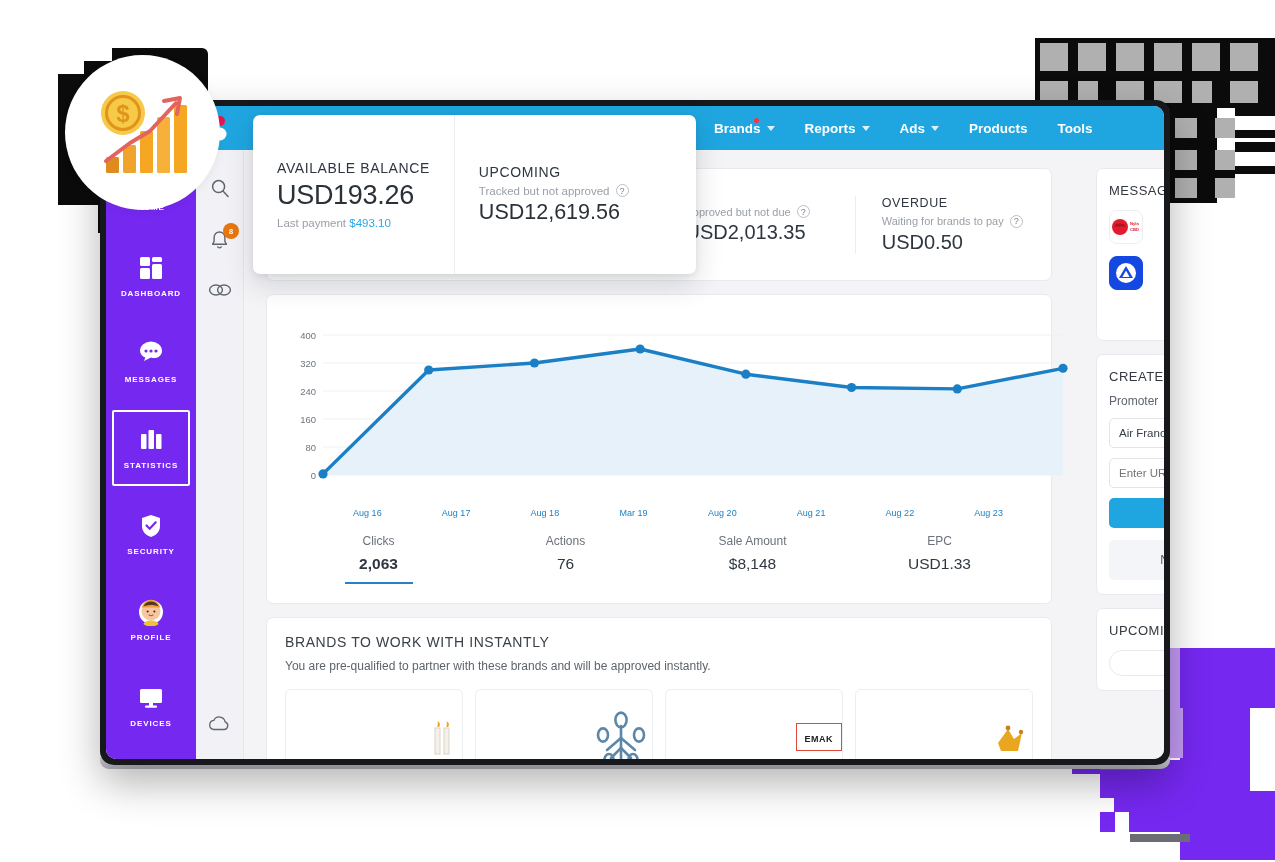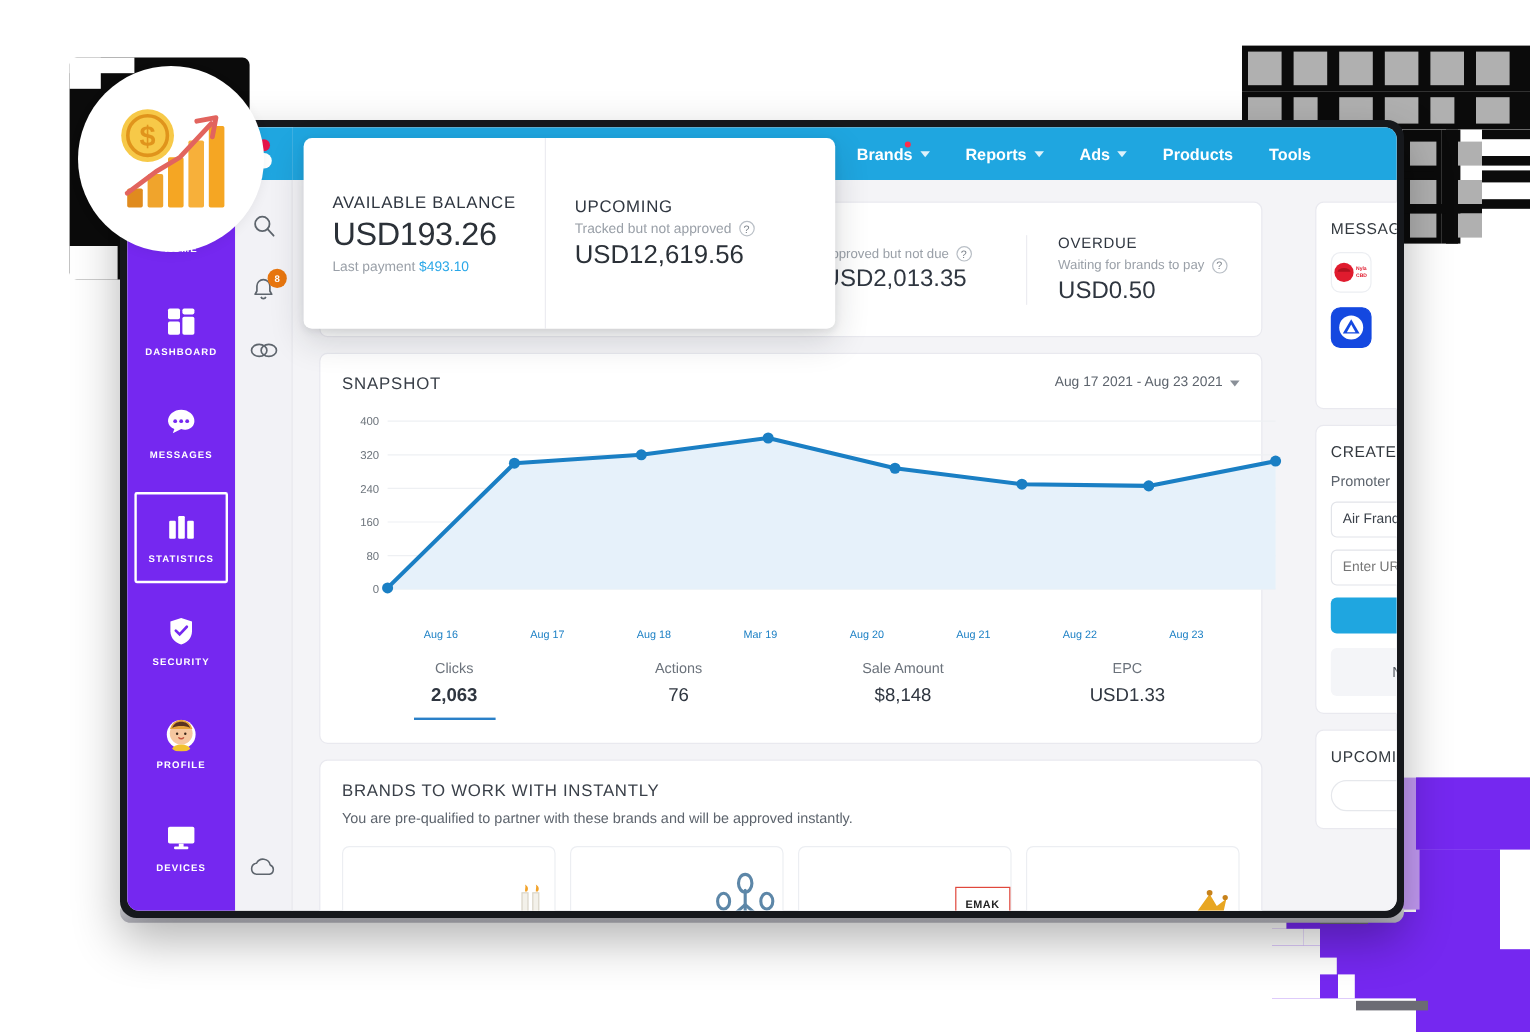--- a/index.html
+++ b/index.html
@@ -422,27 +422,20 @@
               <div class="bal-title">OVERDUE</div>
               <div class="bal-sub">
                 <span>Waiting for brands to pay</span>
                 <span class="qmark">?</span>
               </div>
               <div class="bal-val">USD0.50</div>
             </div>
           </div>
 
           <div class="card snapshot">
-            <div class="snap-head">
-              <div class="snap-title">SNAPSHOT</div>
-              <div class="snap-range">
-                <span>Aug 17 2021 - Aug 23 2021</span>
-                <span class="chev-grey"></span>
-              </div>
-            </div>
 
             <div class="chartbox">
               <svg class="chart-svg" id="chart" width="786" height="160" viewBox="0 0 786 160">
                   <line x1="38" y1="146" x2="778" y2="146" stroke="#eef0f3" stroke-width="1"></line>
                   <text x="31" y="149.5" text-anchor="end" font-size="9.5" fill="#6e757d" font-family="Liberation Sans, sans-serif">0</text>
                   <line x1="38" y1="118" x2="778" y2="118" stroke="#eef0f3" stroke-width="1"></line>
                   <text x="31" y="121.5" text-anchor="end" font-size="9.5" fill="#6e757d" font-family="Liberation Sans, sans-serif">80</text>
                   <line x1="38" y1="90" x2="778" y2="90" stroke="#eef0f3" stroke-width="1"></line>
                   <text x="31" y="93.5" text-anchor="end" font-size="9.5" fill="#6e757d" font-family="Liberation Sans, sans-serif">160</text>
                   <line x1="38" y1="62" x2="778" y2="62" stroke="#eef0f3" stroke-width="1"></line>

